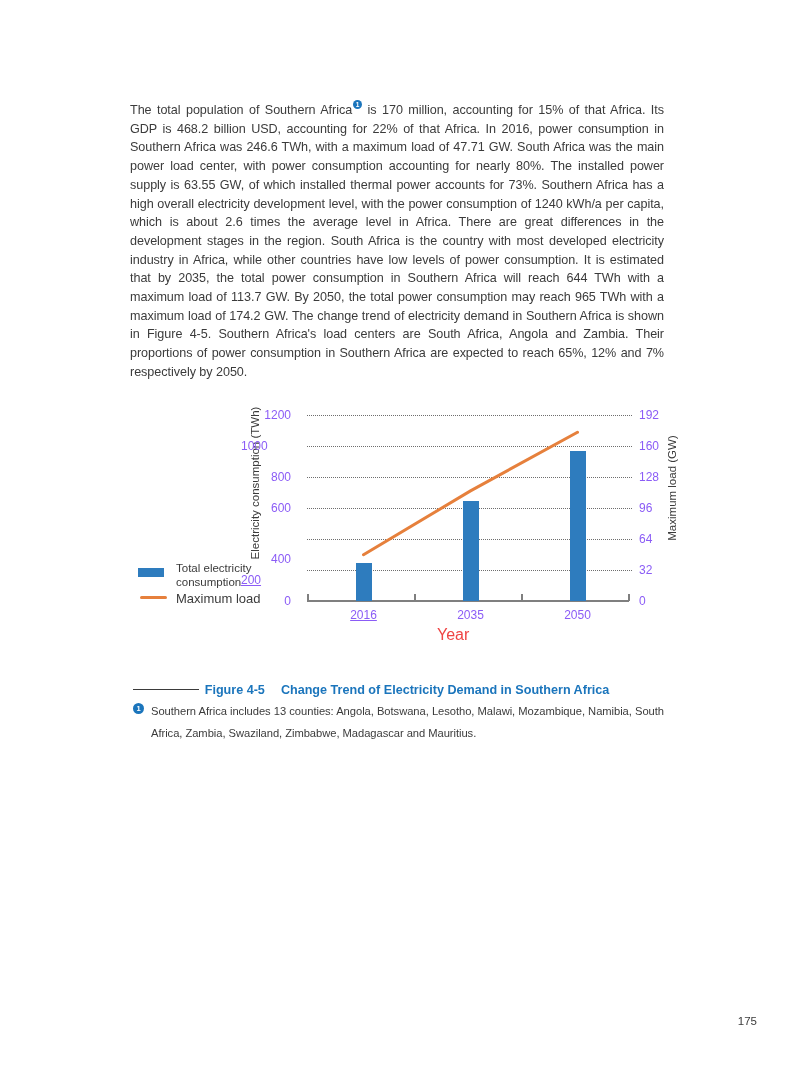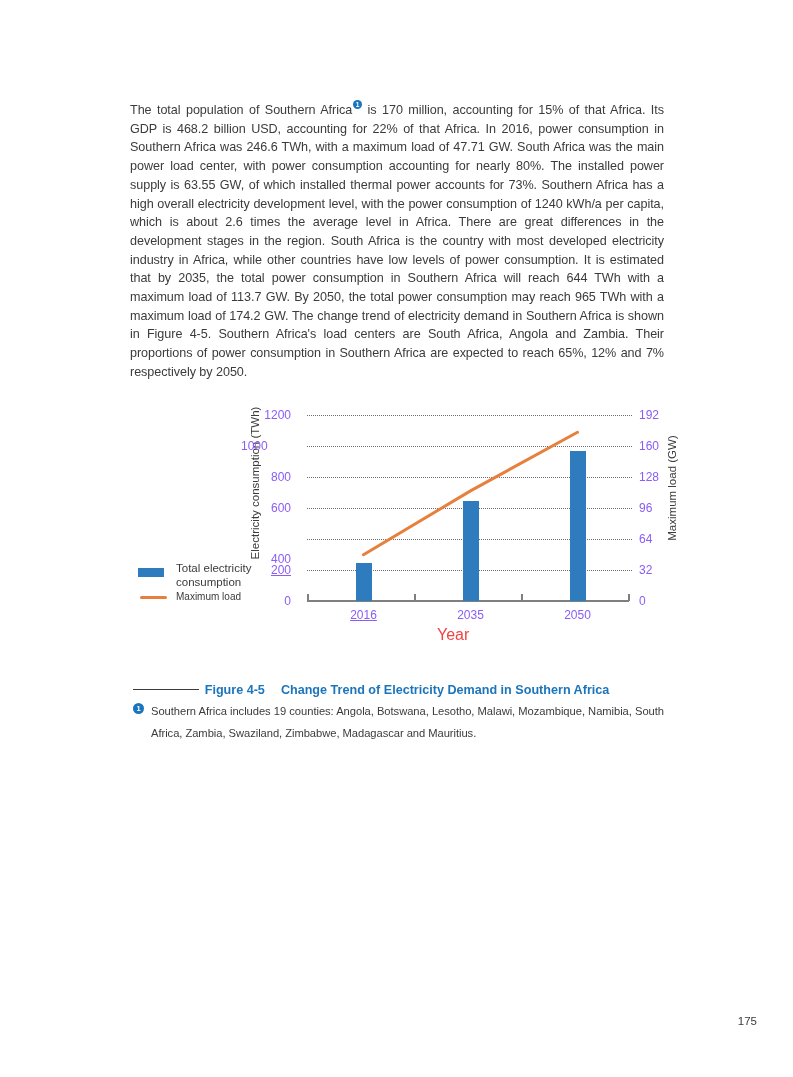--- a/index.html
+++ b/index.html
@@ -32,21 +32,21 @@
   .axis-title-left { left:166px; top:76px; }
   .axis-title-right { left:583px; top:81px; }
   .x-axis-title {
     position:absolute; left:437px; top:226px; width:60px; text-align:left;
     font-size:16px; color:#ef4444;
   }
   
   .legend-bar-swatch { left:138px; top:168px; width:26px; height:9px; background:#2e7cbe; }
   .legend-line-swatch { left:140px; top:196px; width:27px; height:3px; background:#e6803c; border-radius:2px; }
   .legend-text-bar { left:176px; top:161px; width:100px; font-size:11.5px; line-height:14px; color:#3b3b3b; }
-  .legend-text-line { left:176px; top:191px; width:110px; font-size:10px; color:#3b3b3b; }
+  .legend-text-line { left:176px; top:191px; width:110px; font-size:13px; color:#3b3b3b; }
   
   .figure-caption {
     left:140px; top:243px; width:534px; text-align:center;
     color:#1b75bc; font-weight:bold; font-size:12.6px;margin-top:40px;
   }
   .figure-caption .cap-label { margin-right:16px; }
   
   .footnote-rule { position:absolute; left:133px; top:689px; width:66px; border-top:1.3px solid #3b3b3b; }
   .footnote { position:absolute; left:133px; top:701px; width:531px; padding-left:18px;
     font-size:11.2px; line-height:21.8px; text-align:justify; color:#3b3b3b; letter-spacing:-0.05px; }
@@ -75,21 +75,21 @@
     <div class="legend-bar-swatch"></div>
     <div class="legend-text-bar">Total electricity consumption</div>
     <div class="legend-line-swatch"></div>
     <div class="legend-text-line">Maximum load</div>
 
     <div class="figure-caption">
       <span class="cap-label">Figure 4-5</span><span>Change Trend of Electricity Demand in Southern Africa</span>
     </div>
   <div class="tick" style="left: 241px; top: 193.5px; width: 50px; text-align: right;">0</div>
       <div style="left: 307px; top: 169.5px; width: 325px; height: 0px; border-top: 1px dotted rgb(110, 110, 110);"></div>
-      <div class="tick" style="left: 241px; top: 163px; width: 50px; text-align: right; text-decoration: underline;">200</div>
+      <div class="tick" style="left: 241px; top: 173px; width: 50px;  text-decoration: underline;">200</div>
       <div style="left: 307px; top: 138.5px; width: 325px; height: 0px; border-top: 1px dotted rgb(110, 110, 110);"></div>
       <div class="tick" style="left: 241px; top: 131.5px; width: 50px; text-align: right; margin-top: 20px;">400</div>
       <div style="left: 307px; top: 107.5px; width: 325px; height: 0px; border-top: 1px dotted rgb(110, 110, 110);"></div>
       <div class="tick" style="left: 241px; top: 100.5px; width: 50px; text-align: right;">600</div>
       <div style="left: 307px; top: 76.5px; width: 325px; height: 0px; border-top: 1px dotted rgb(110, 110, 110);"></div>
       <div class="tick" style="left: 241px; top: 69.5px; width: 50px; text-align: right;">800</div>
       <div style="left: 307px; top: 45.5px; width: 325px; height: 0px; border-top: 1px dotted rgb(110, 110, 110);"></div>
       <div class="tick" style="left: 241px; top: 38.5px; width: 50px; text-align: left;">1000</div>
       <div style="left: 307px; top: 14.5px; width: 325px; height: 0px; border-top: 1px dotted rgb(110, 110, 110);"></div>
       <div class="tick" style="left: 241px; top: 7.5px; width: 50px; text-align: right;">1200</div>
@@ -111,17 +111,17 @@
       <div class="tick" style="left: 445.5px; top: 208px; width: 50px; text-align: center;">2035</div>
       <div style="left: 569.5px; top: 51.425px; width: 16px; height: 149.575px; background: rgb(46, 124, 190);"></div>
       <div class="tick" style="left: 552.5px; top: 208px; width: 50px; text-align: center;">2050</div>
       <svg width="321" height="186" style="position: absolute; left: 307px; top: 15px; overflow: visible;">
         <polyline points="56.5,139.7809375 163.5,75.853125 270.5,17.243750000000006" fill="none" stroke="#e6803c" stroke-width="3" stroke-linecap="round"></polyline>
       </svg>
     </div>
 
   <div class="footnote-rule"></div>
   <div class="footnote">
-    <span class="fn-marker">1</span><span>Southern Africa includes 19 counties: Angola, Botswana, Lesotho, Malawi, Mozambique, Namibia, South Africa, Zambia, Swaziland, Zimbabwe, Madagascar and Mauritius.</span>
+    <span class="fn-marker">1</span><span>Southern Africa includes 13 counties: Angola, Botswana, Lesotho, Malawi, Mozambique, Namibia, South Africa, Zambia, Swaziland, Zimbabwe, Madagascar and Mauritius.</span>
   </div>
 
   <div class="page-number">175</div>
 </div>
 
 </body></html>

